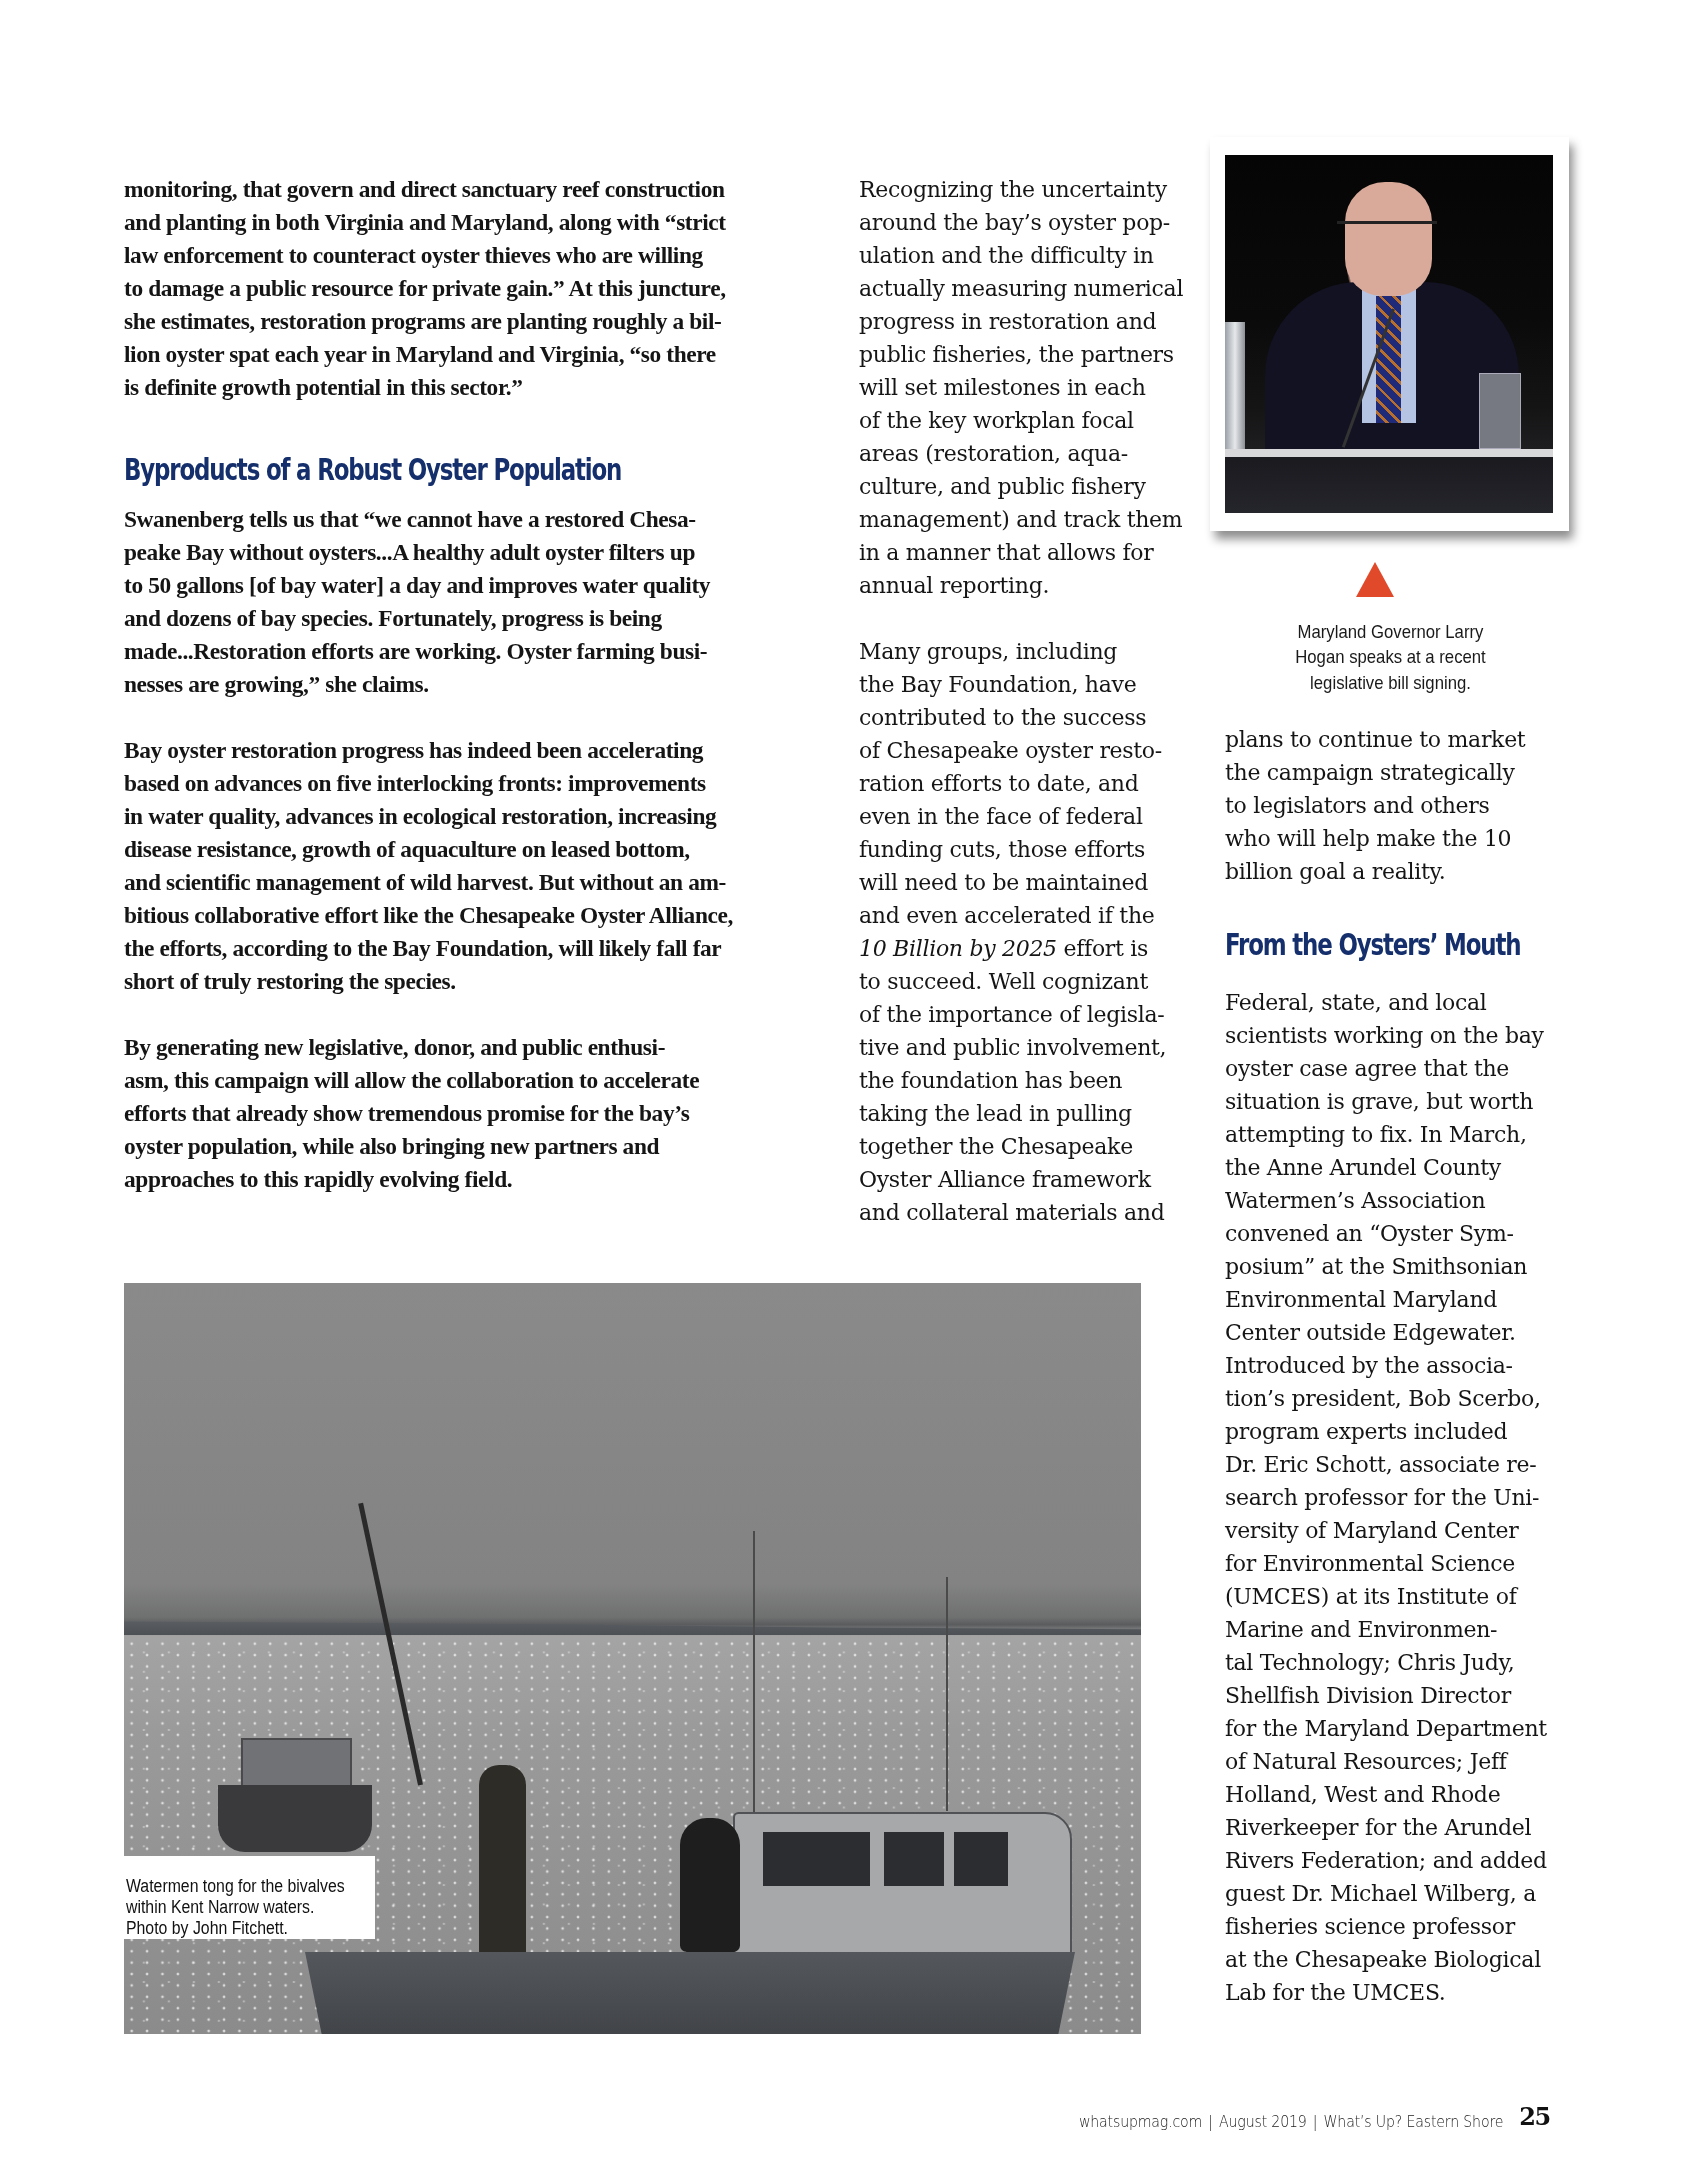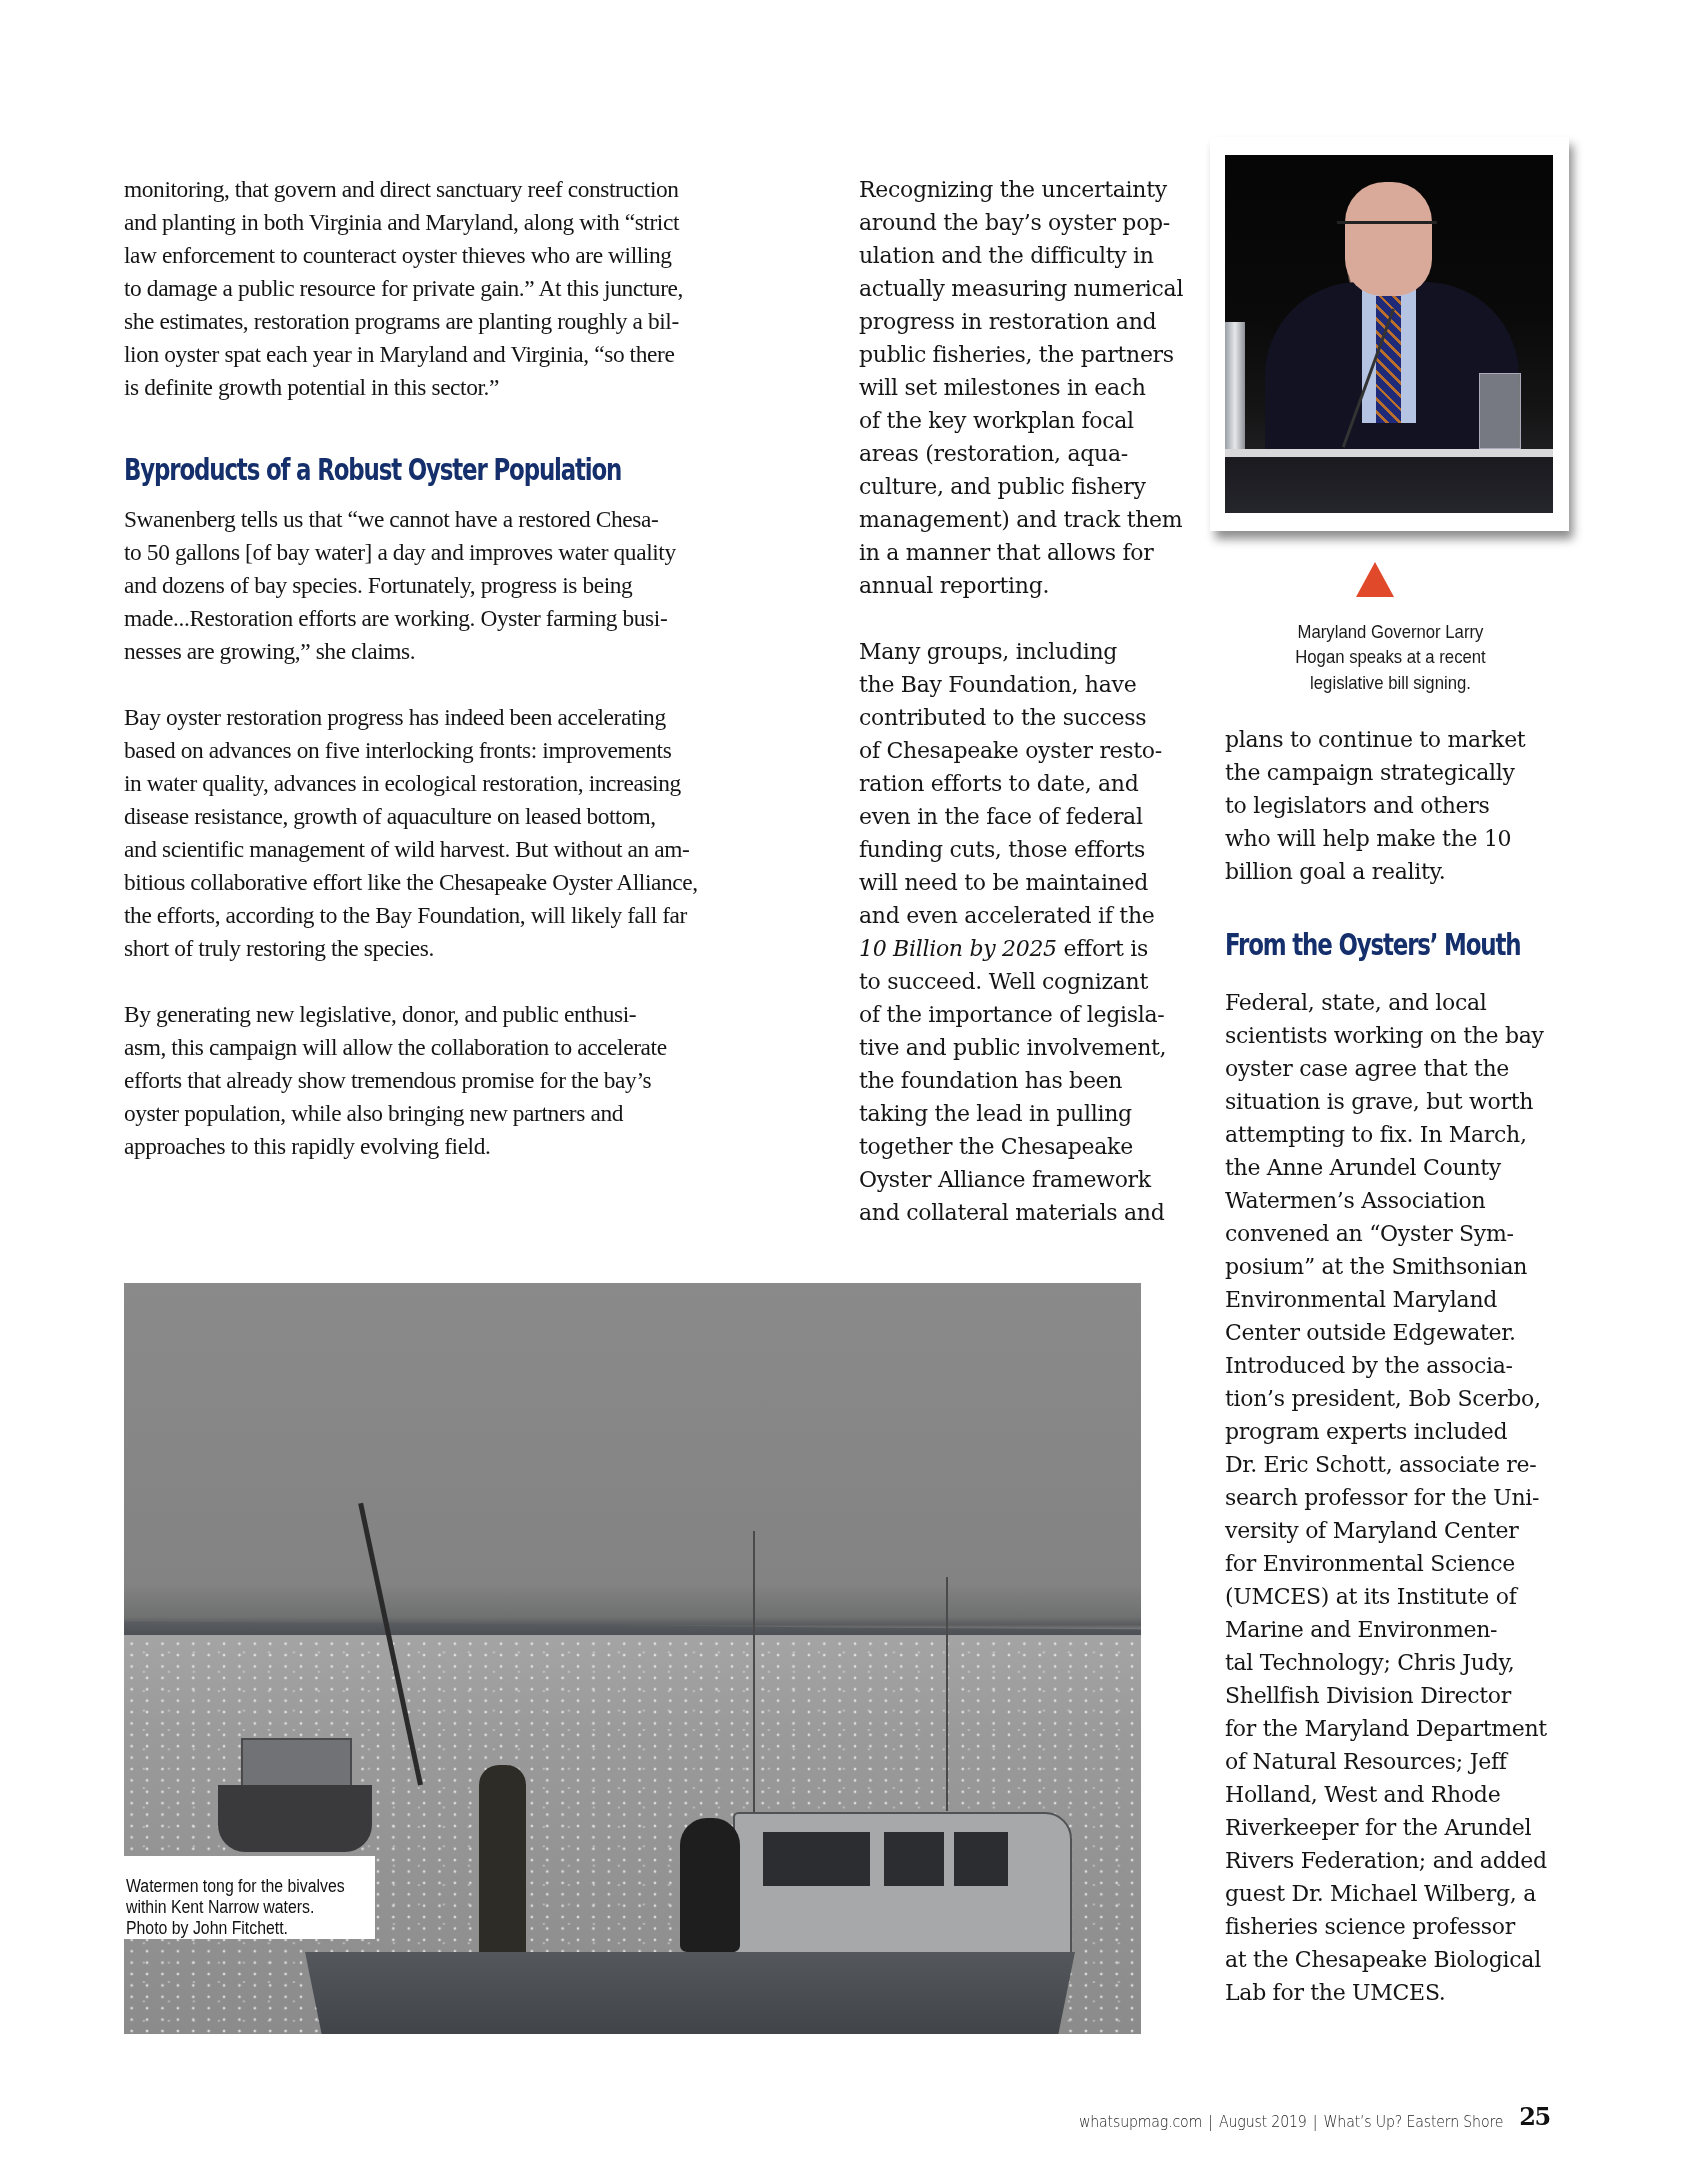--- a/index.html
+++ b/index.html
@@ -1,19 +1,19 @@
 <!DOCTYPE html>
 <html style="font-size:10.7px"><head>
   <meta charset="utf-8">
   <style>
     html, body { margin: 0; padding: 0; background: #ffffff; }
     body { width: 1681px; height: 2183px; position: relative; overflow: hidden; font-family: "DejaVu Serif", serif; color: #111; }
 
     .body-text { font-family: "Liberation Serif", "DejaVu Serif", serif; font-size: 23.4px; line-height: 33px; color: #151515; margin: 0; white-space: nowrap; }
-    .col-left .body-text { font-family: "Liberation Serif", serif; letter-spacing: -0.4px; }
+    .col-left .body-text { font-family: "Liberation Serif", serif; letter-spacing: -0.4px; font-weight: bold; }
     .col-mid .body-text, .col-right .body-text { font-family: "DejaVu Serif", serif; font-size: 22px; letter-spacing: -0.3px; }
 
     .line { display: block; height: 33px; }
     .para-gap { height: 33px; }
 
     .col-left { position: absolute; left: 124px; top: 173px; width: 703px; }
     .col-mid { position: absolute; left: 859px; top: 173px; width: 335px; }
     .col-right { position: absolute; left: 1225px; top: 723px; width: 335px; }
 
     .subhead { font-family: "DejaVu Sans", sans-serif; font-weight: bold; color: #142f6b; font-size: 29.4px; letter-spacing: -1.5px; transform: scaleX(0.78); transform-origin: left center; white-space: nowrap; margin: 0; }
@@ -65,20 +65,21 @@
     <span class="body-text line">and planting in both Virginia and Maryland, along with “strict</span>
     <span class="body-text line">law enforcement to counteract oyster thieves who are willing</span>
     <span class="body-text line">to damage a public resource for private gain.” At this juncture,</span>
     <span class="body-text line">she estimates, restoration programs are planting roughly a bil-</span>
     <span class="body-text line">lion oyster spat each year in Maryland and Virginia, “so there</span>
     <span class="body-text line">is definite growth potential in this sector.”</span>
   </div>
   <h2 class="subhead subhead-left">Byproducts of a Robust Oyster Population</h2>
   <div>
     <span class="body-text line">Swanenberg tells us that “we cannot have a restored Chesa-</span>
+    <span class="body-text line">peake Bay without oysters...A healthy adult oyster filters up</span>
     <span class="body-text line">to 50 gallons [of bay water] a day and improves water quality</span>
     <span class="body-text line">and dozens of bay species. Fortunately, progress is being</span>
     <span class="body-text line">made...Restoration efforts are working. Oyster farming busi-</span>
     <span class="body-text line">nesses are growing,” she claims.</span>
   </div>
   <div class="para-gap"></div>
   <div>
     <span class="body-text line">Bay oyster restoration progress has indeed been accelerating</span>
     <span class="body-text line">based on advances on five interlocking fronts: improvements</span>
     <span class="body-text line">in water quality, advances in ecological restoration, increasing</span>

